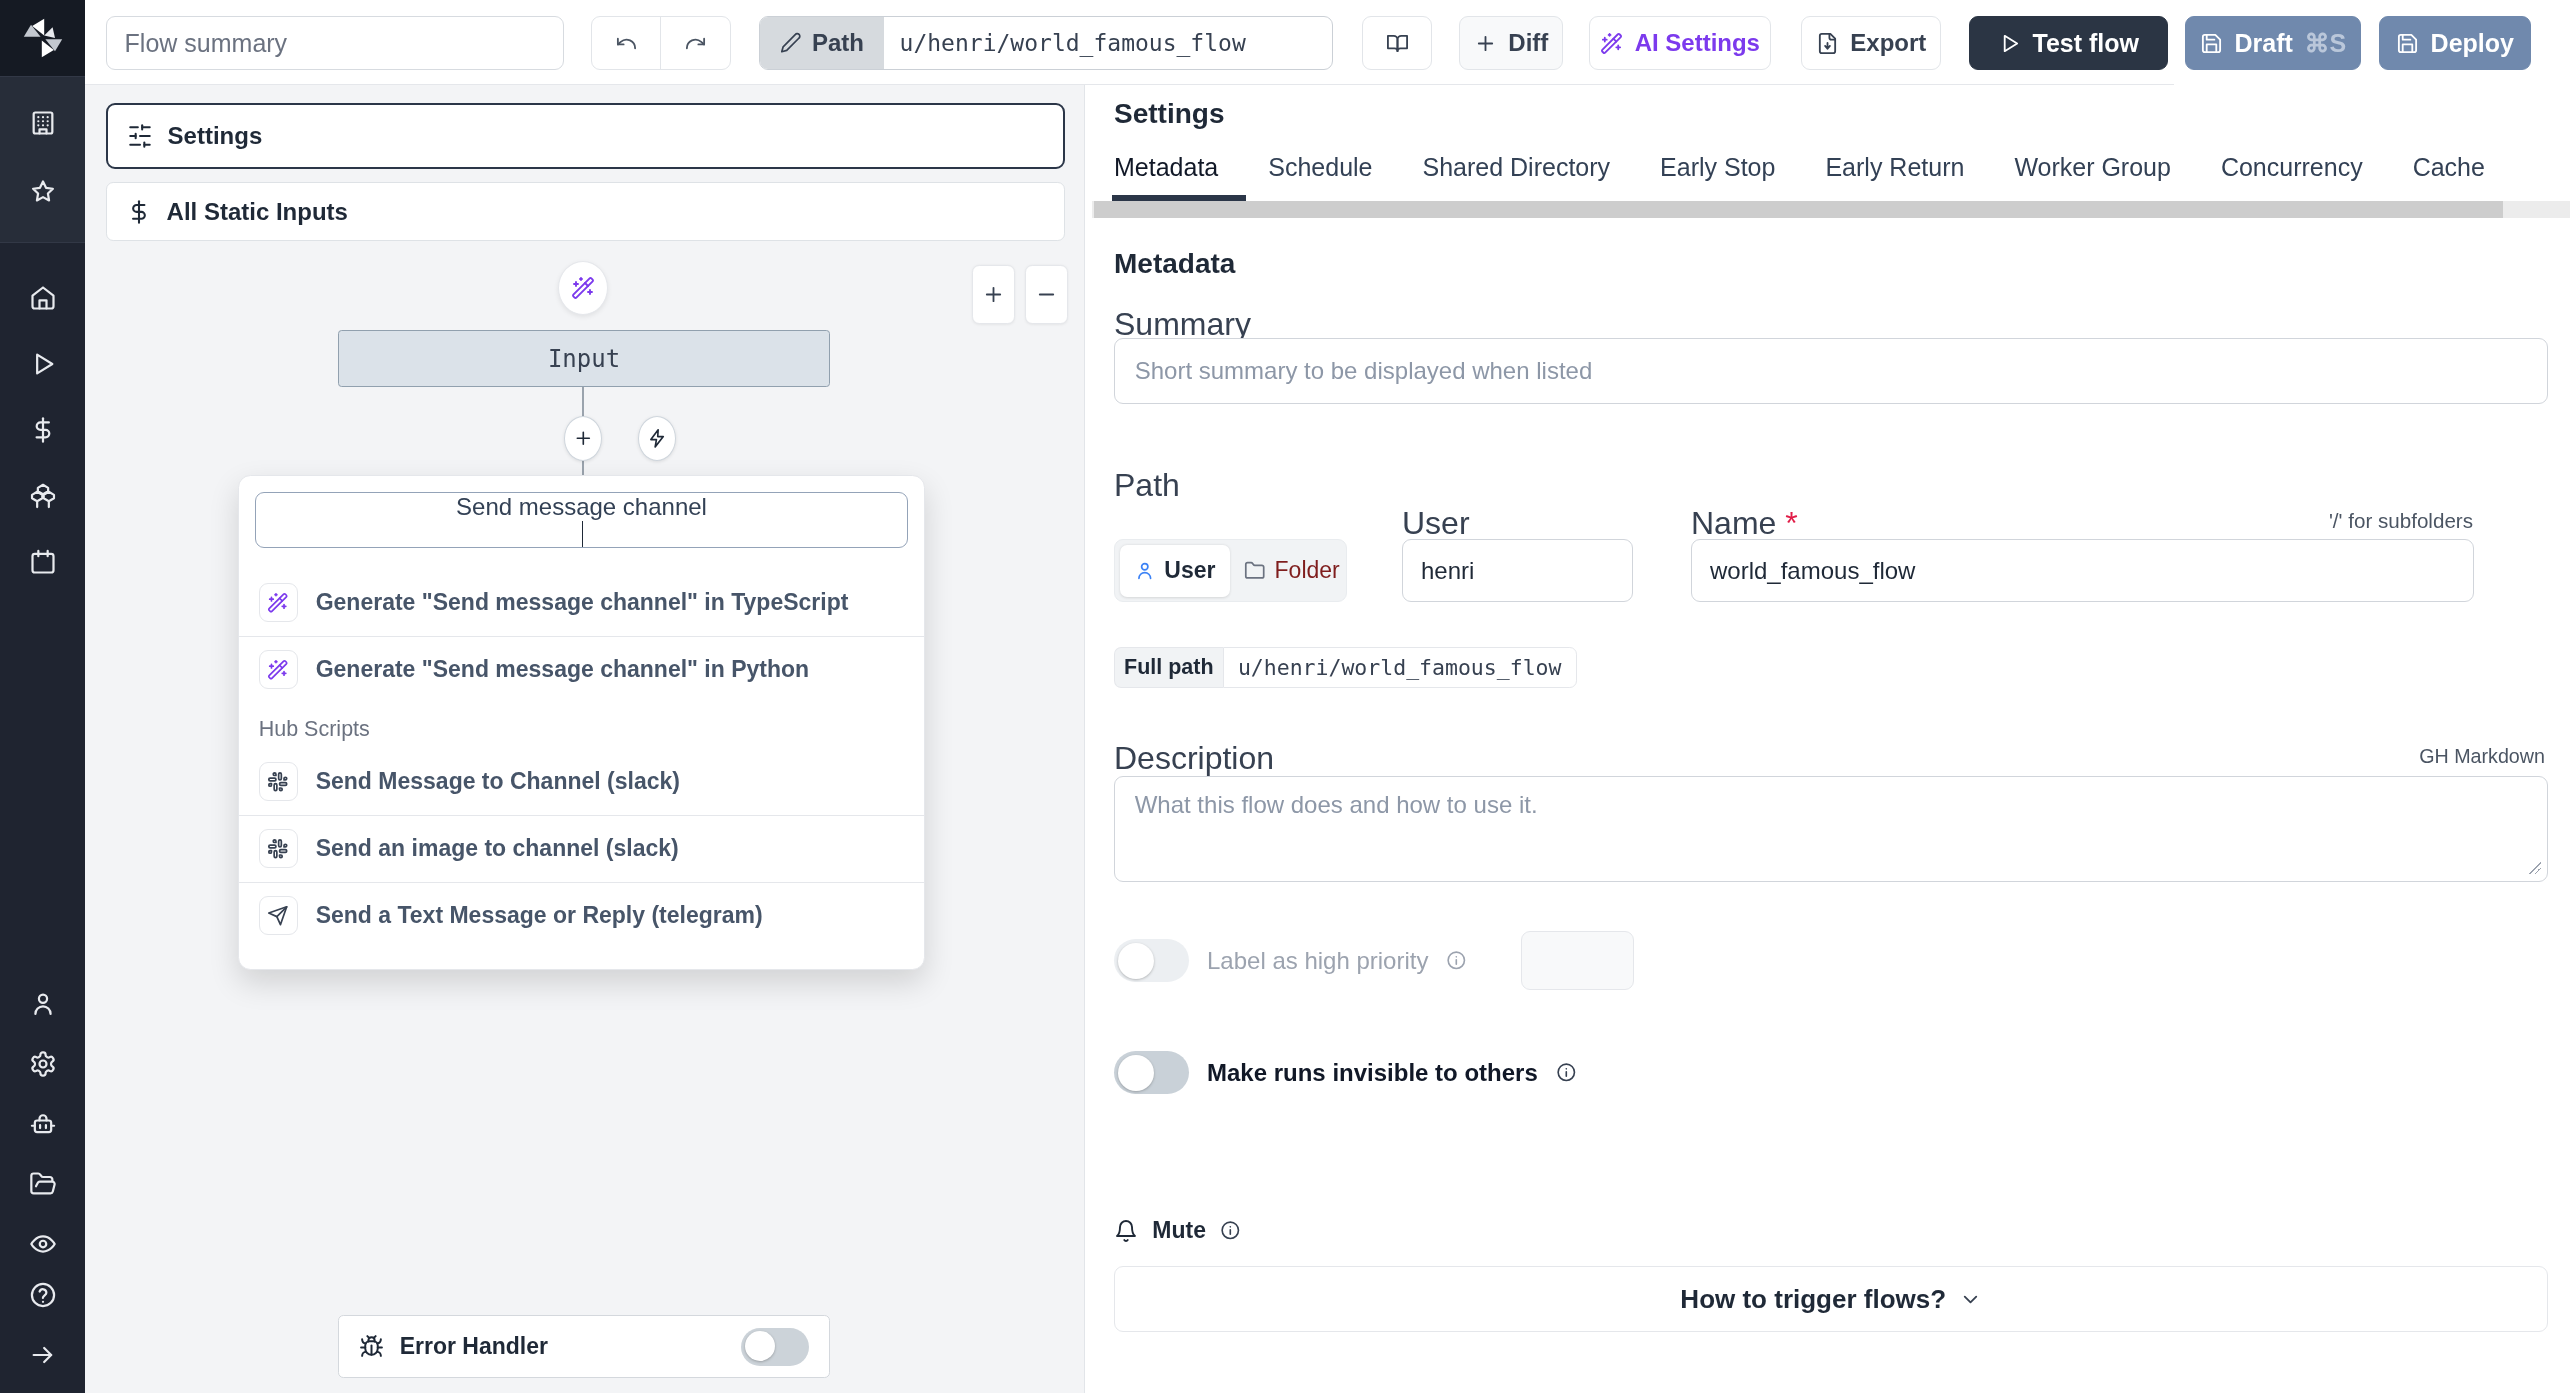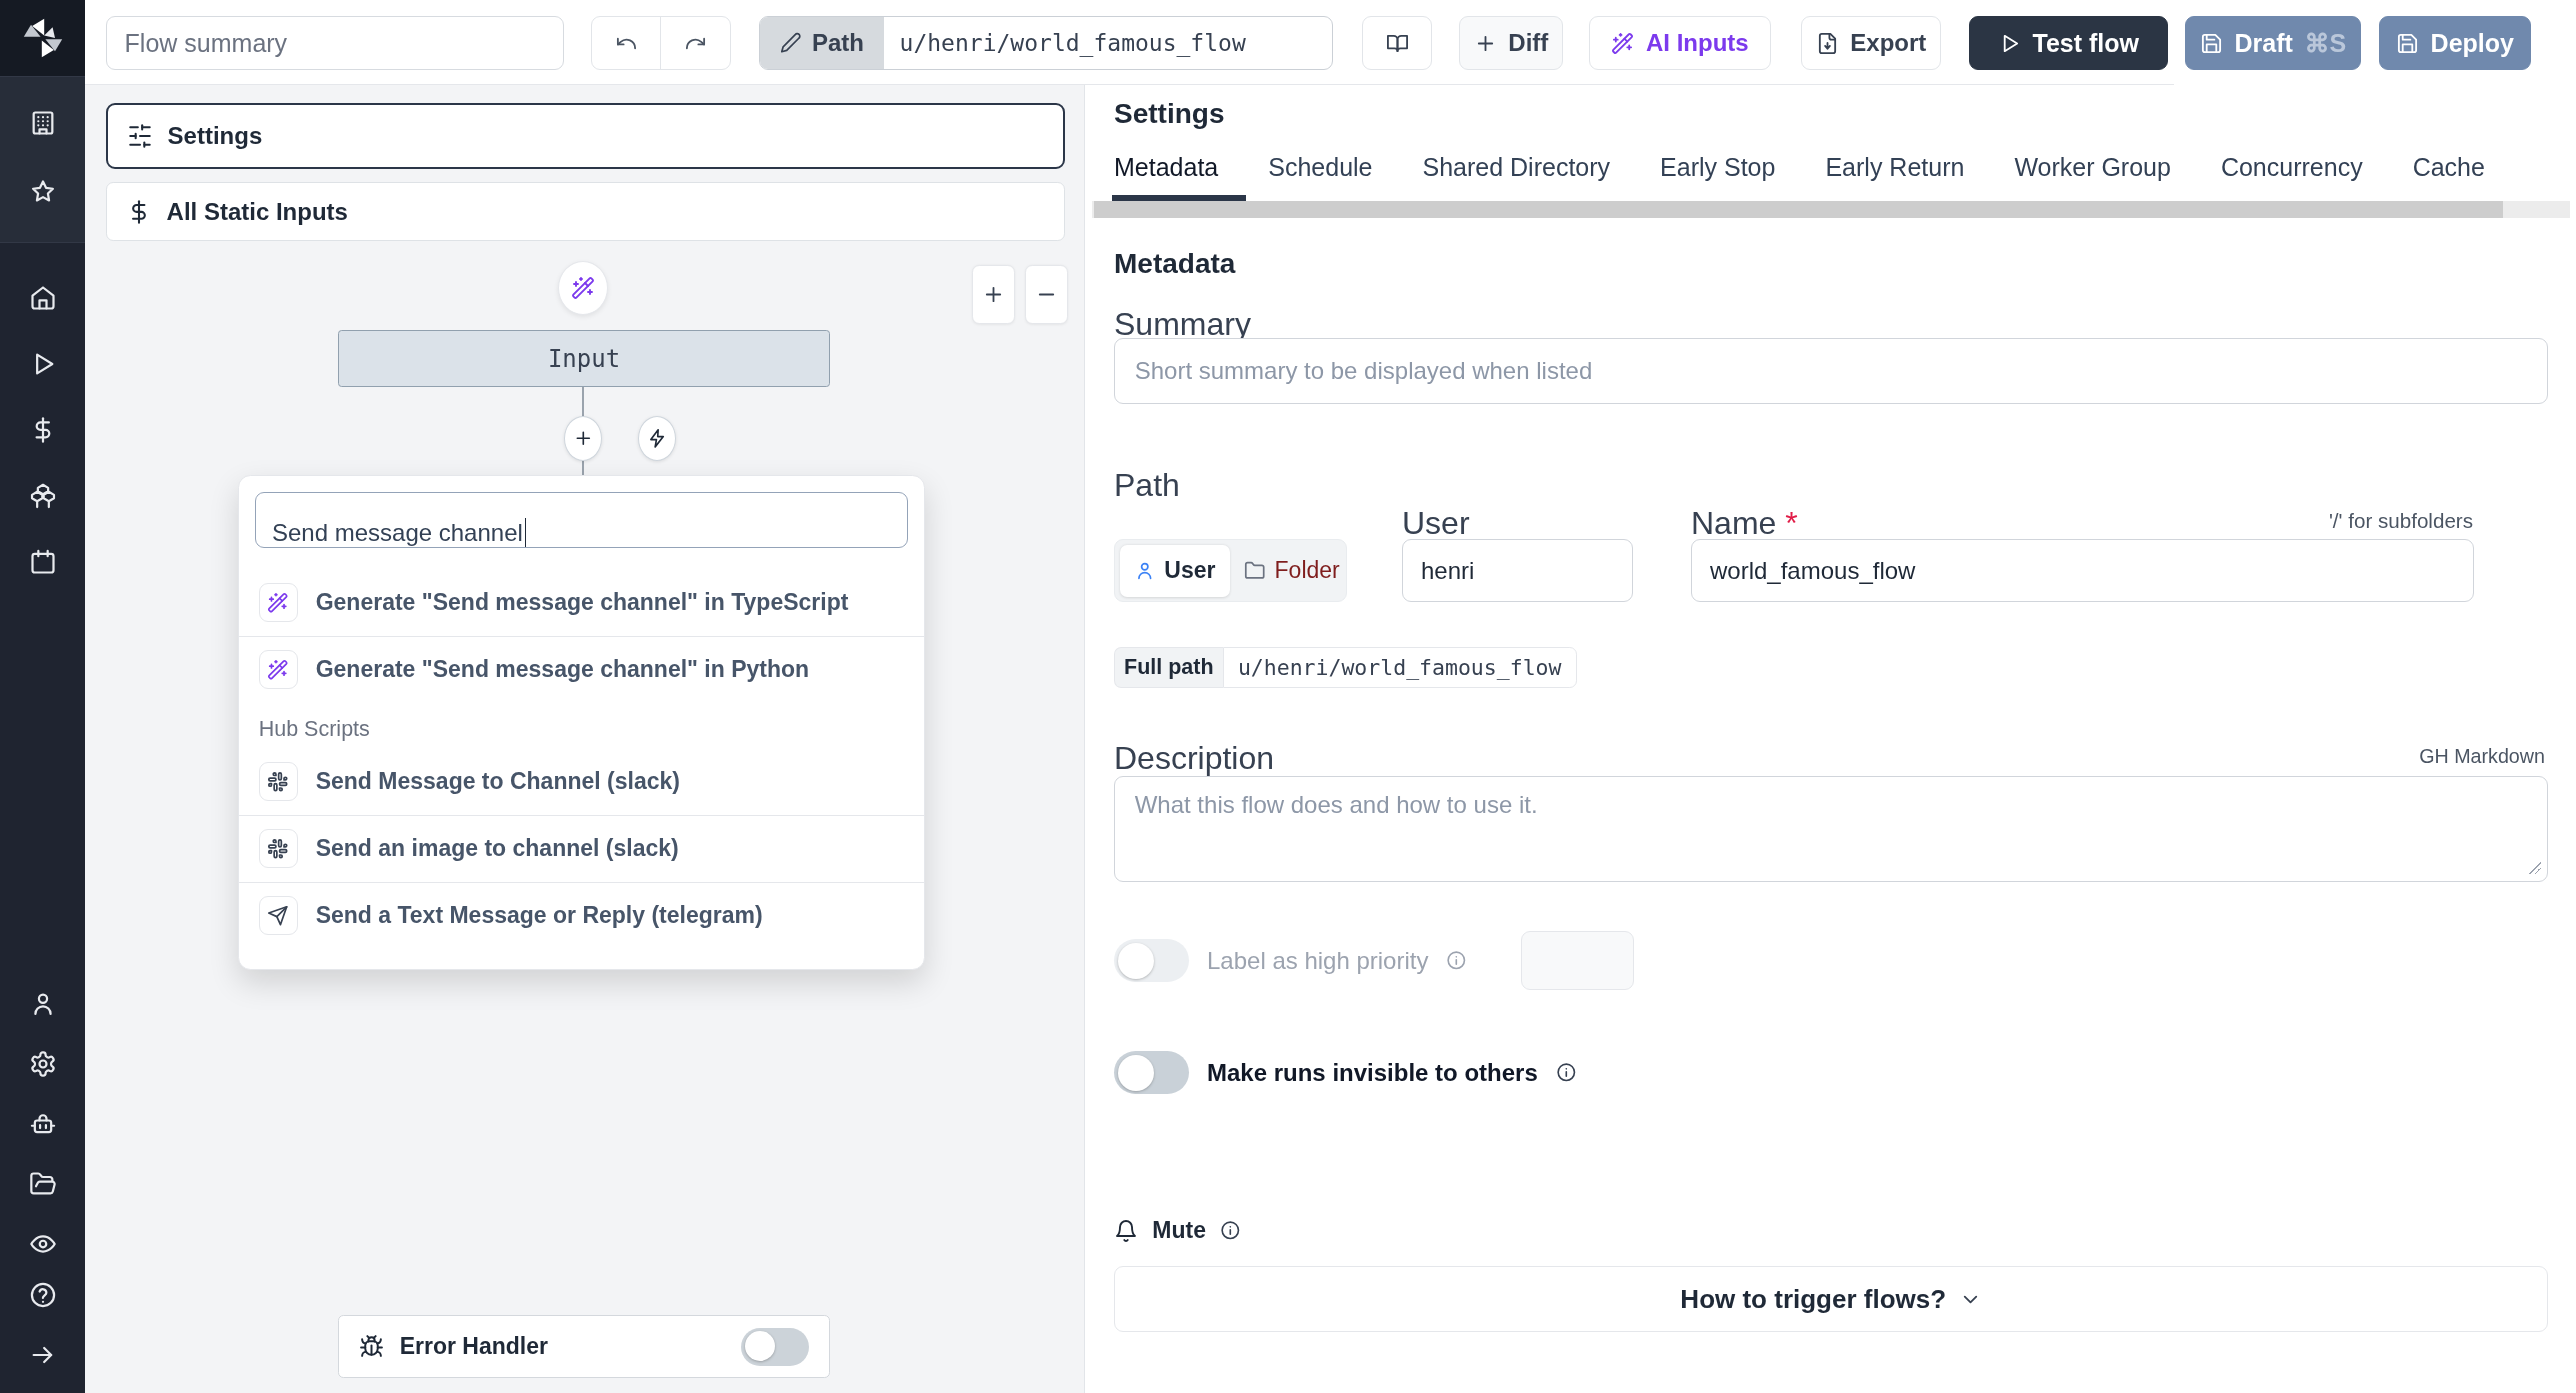--- a/index.html
+++ b/index.html
@@ -60,21 +60,21 @@
   #node-input { position:absolute; left:253px; top:245px; width:492px; height:57px; background:#dbe2e9; border:1.3px solid #91a0ae; border-radius:3.6px; display:flex; align-items:center; justify-content:center; font-family:"DejaVu Sans Mono",monospace; font-size:24px; color:#374151; cursor:pointer; }
   .bubble { position:absolute; width:38px; height:45px; background:#fff; border:0.9px solid #cfd6dd; border-radius:50%; box-shadow:0 0.9px 3.6px rgba(0,0,0,.1); display:flex; align-items:center; justify-content:center; color:#1f2937; cursor:pointer; }
   #bubble-plus { left:479px; top:331px; }
   #bubble-zap { left:553px; top:331px; }
   .bubble svg { width:20.6px; height:20.6px; }
   .zoom-btn { position:absolute; top:180px; width:43px; height:59px; background:#fff; border:0.9px solid #e5e7eb; border-radius:7.2px; box-shadow:0 0.9px 2.7px rgba(0,0,0,.06); display:flex; align-items:center; justify-content:center; color:#374151; cursor:pointer; }
   #zoom-in { left:887px; } #zoom-out { left:940px; }
   .zoom-btn svg { width:23px; height:23px; }
 
   #dropdown { position:absolute; left:153px; top:390px; width:687px; height:495px; background:#fff; border:0.9px solid #e5e7eb; border-radius:12.5px; box-shadow:0 12.5px 30px rgba(0,0,0,.14); padding:16px 0 0; overflow:hidden; }
-  #step-search { margin:0 16px 21.5px; height:56px; border:1.8px solid #94a3b8; border-radius:9px; display:flex; align-items:flex-end; padding:0 16px; font-size:24px; color:#334155; background:#fff; cursor:text; }
+  #step-search { margin:0 16px 21.5px; height:56px; border:1.8px solid #94a3b8; border-radius:9px; display:flex; align-items:center; padding:0 16px; font-size:24px; color:#334155; background:#fff; cursor:text;flex-direction:column; }
   #step-search .caret { display:inline-block; width:1.8px; height:29px; background:#1f2937; margin-left:1.8px; }
   .dd-item { height:66px; display:flex; align-items:center; gap:18px; padding:0 19.7px; cursor:pointer; }
   .dd-item .icbox { width:39px; height:39px; border:0.9px solid #e5e7eb; border-radius:9px; display:flex; align-items:center; justify-content:center; flex:none; }
   .dd-item .icbox svg { width:21.5px; height:21.5px; }
   .dd-item .icbox.purple { color:#7c3aed; }
   .dd-item .icbox.dark { color:#374151; }
   .dd-item .lbl { font-weight:600; font-size:23px; color:#475569; }
   .dd-div { height:0.9px; background:#e5e7eb; }
   .dd-section { padding:14.3px 19.7px 7.2px; font-size:21.5px; color:#6b7280; }
 
@@ -298,21 +298,21 @@
       <svg class="ic" viewBox="0 0 24 24">
           <path d="M12 5v14M5 12h14"></path>
         </svg>
       <span>Diff</span>
     </button>
     <button id="btn-ai" class="tb btn">
       <svg class="ic" viewBox="0 0 24 24">
           <path d="m21.64 3.64-1.28-1.28a1.21 1.21 0 0 0-1.72 0L2.36 18.64a1.21 1.21 0 0 0 0 1.72l1.28 1.28a1.2 1.2 0 0 0 1.72 0L21.64 5.36a1.2 1.2 0 0 0 0-1.72"></path>
           <path d="m14 7 3 3M5 6v4M19 14v4M10 2v2M7 8H3M21 16h-4M11 3H9"></path>
         </svg>
-      <span>AI Inputs</span>
+      <span>AI Settings</span>
     </button>
     <button id="btn-export" class="tb btn">
       <svg class="ic" viewBox="0 0 24 24">
           <path d="M15 2H6a2 2 0 0 0-2 2v16a2 2 0 0 0 2 2h12a2 2 0 0 0 2-2V7Z"></path>
           <path d="M14 2v4a2 2 0 0 0 2 2h4"></path>
           <path d="M12 17.5v-6M9.5 14.5l2.5 3 2.5-3"></path>
         </svg>
       <span>Export</span>
     </button>
     <button id="btn-test" class="tb btn">

